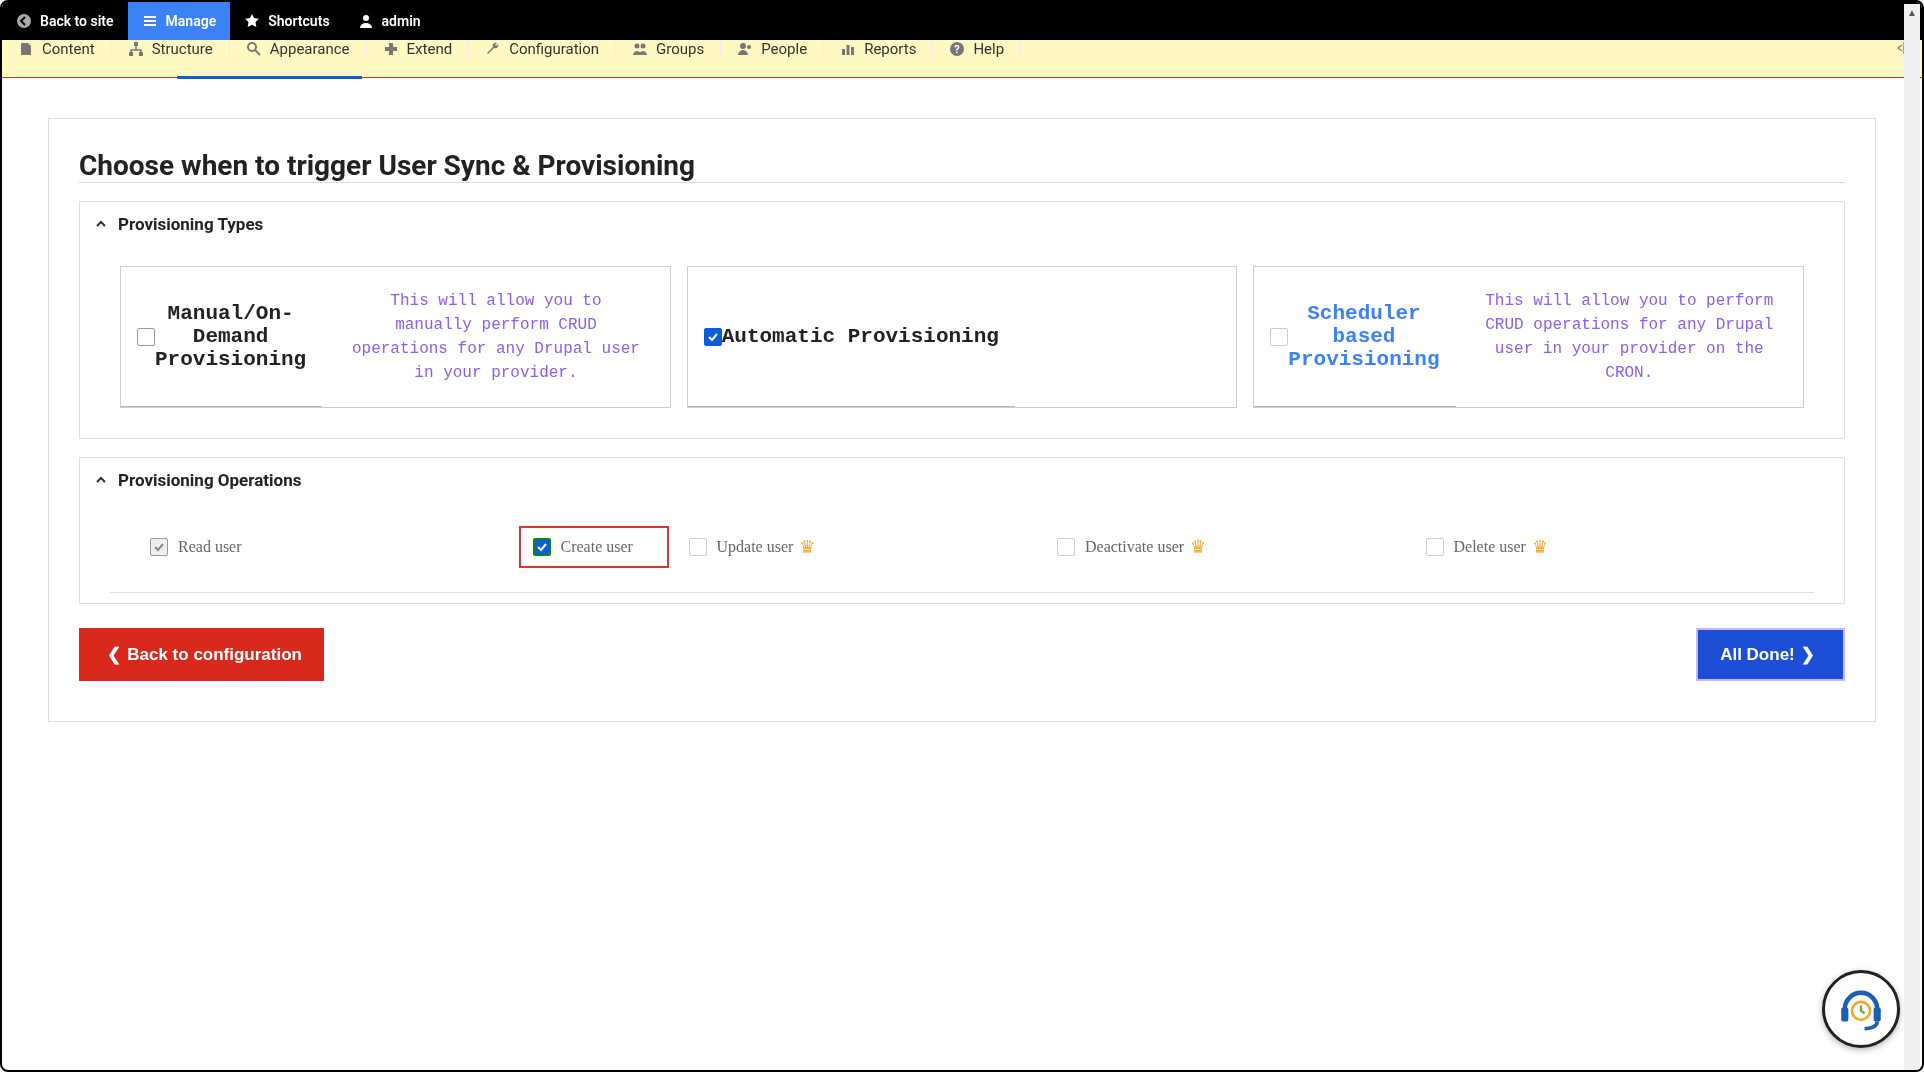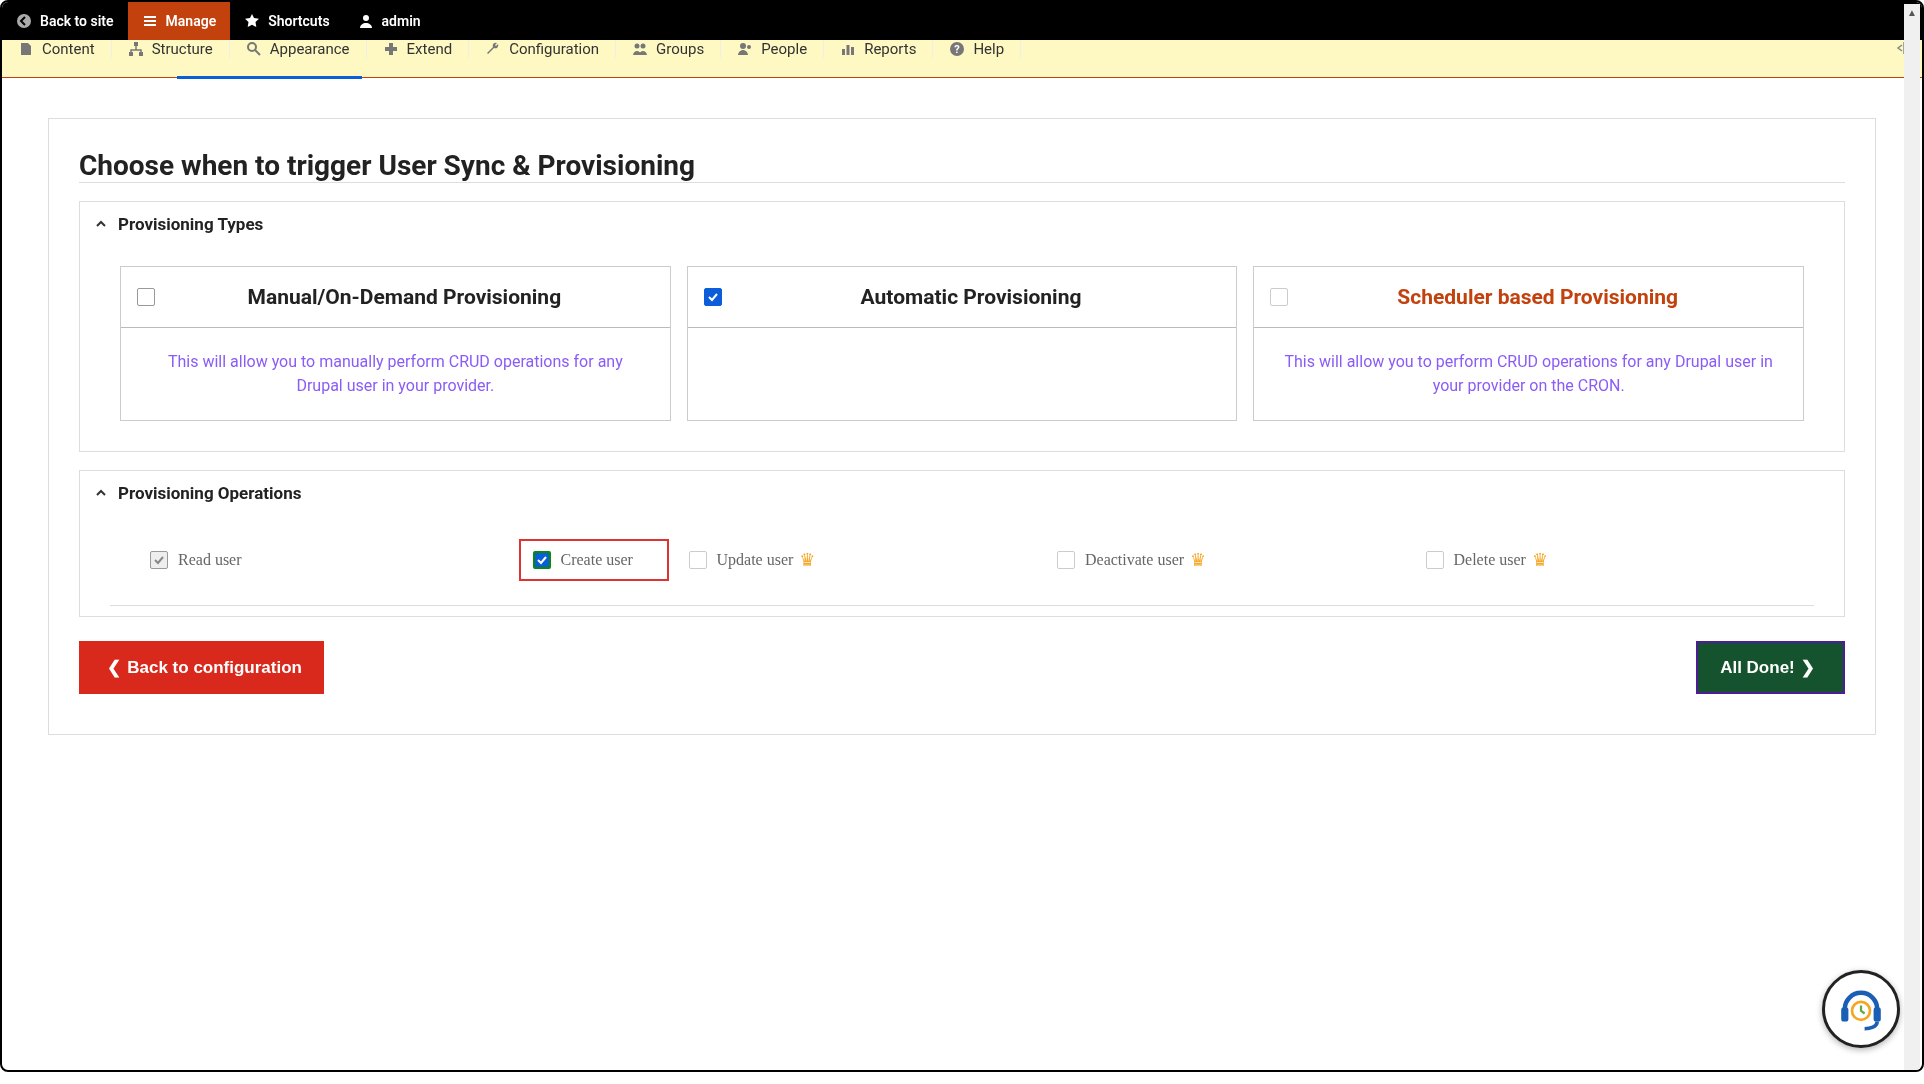--- a/index.html
+++ b/index.html
@@ -3,63 +3,63 @@
 <meta charset="utf-8">
 <style>
 * { box-sizing: border-box; margin: 0; padding: 0; }
 body { font-family: -apple-system, BlinkMacSystemFont, "Segoe UI", Roboto, sans-serif; background: #fff; }
 
 .viewport { width: 1924px; height: 1072px; border: 2px solid #000; border-radius: 8px; overflow: hidden; position: relative; }
 
 
 .topbar { background: #000; color: #fff; height: 38px; display: flex; align-items: stretch; }
 .topbar-item { display: flex; align-items: center; padding: 0 14px; font-size: 14px; font-weight: 600; cursor: pointer; }
-.topbar-item.active { background: #c2410c; }
+.topbar-item.active { background: #3b82f6; }
 .topbar-item .ticon { margin-right: 8px; display: inline-flex; align-items: center; justify-content: center; }
 
 
 .adminbar { background: #fef9c3; border-bottom: 1px solid #c2410c; height: 38px; display: flex; align-items: flex-start; position: relative; }
 .adminbar-item { display: flex; align-items: center; padding: 0 16px; font-size: 15px; color: #333; cursor: pointer; border-right: 1px solid #eee; }
 .adminbar-item .aicon { margin-right: 8px; color: #777; display: inline-flex; }
 .adminbar-right { margin-left: auto; display: flex; align-items: center; padding: 0 12px; color: #888; }
 
 .blue-underline { position: absolute; left: 175px; top: 74px; width: 185px; height: 3px; background: #0b5ed7; }
 
 
 .page { padding: 40px 46px 50px 46px; }
 .card { border: 1px solid #ddd; background: #fff; padding: 30px 30px 40px 30px; }
 .page-title { font-size: 28px; font-weight: 700; color: #222; border-bottom: 1px solid #ddd; margin-bottom: 18px; }
 
 .section { border: 1px solid #ddd; margin-bottom: 18px; }
 .section-header { display: flex; align-items: center; padding: 12px 14px; font-size: 17px; font-weight: 700; color: #222; cursor: pointer; }
 .section-header .chev { margin-right: 10px; display: inline-flex; }
 
 .types-row { display: flex; gap: 16px; padding: 20px 40px 30px 40px; }
-.type-card { flex: 1; border: 1px solid #ccc; display: flex; flex-direction: column; }
+.type-card { flex: 1; border: 1px solid #ccc; display: flex; flex-direction: row; font-family: Liberation Mono, monospace; }
 .type-head { display: flex; align-items: center; padding: 18px 16px; border-bottom: 1px solid #bbb; }
 .type-title { flex: 1; text-align: center; font-size: 21px; font-weight: 700; color: #222; }
-.type-card.disabled .type-title { color: #c2410c; }
+.type-card.disabled .type-title { color: #3b82f6; }
 .type-body { padding: 22px 28px; font-size: 16px; color: #8b5cf6; text-align: center; line-height: 1.5; }
 
 .ops-row { display: flex; align-items: center; padding: 24px 40px 24px 40px; border-bottom: 1px solid #ddd; margin: 0 30px 10px 30px; gap: 20px; }
 .op-item { flex: 1; display: flex; align-items: center; font-size: 16px; color: #666; font-family: Liberation Serif, serif; }
 .op-item .cbwrap { margin-right: 10px; display: inline-flex; }
 .op-item.highlighted { border: 2px solid #d33; padding: 10px 12px; flex: 0 0 auto; width: 150px; }
 .op-item.highlighted .chk { border: 2px solid #0a8a0a; }
 .crown { color: #f5a623; margin-left: 6px; font-size: 18px; }
 
 .chk { width: 18px; height: 18px; border: 1.5px solid #999; border-radius: 2px; display: inline-flex; align-items: center; justify-content: center; background: #fff; }
 .chk.checked { background: #0b5ed7; border-color: #0b5ed7; color: #fff; }
 .chk.disabled { background: #eee; color: #888; }
 .chk svg { width: 12px; height: 12px; }
 
 .button-row { display: flex; justify-content: space-between; margin-top: 24px; }
 .btn { padding: 14px 22px; font-size: 17px; font-weight: 700; color: #fff; border: none; cursor: pointer; display: inline-flex; align-items: center; }
 .btn-red { background: #d9291c; }
-.btn-blue { background: #14532d; border: 2px solid #4c1d95; justify-content: center; }
+.btn-blue { background: #1d4ed8; border: 2px solid #c4b5fd; justify-content: center; }
 .btn .arrow { margin: 0 6px; }
 
 .support-badge { position: absolute; right: 22px; bottom: 22px; width: 78px; height: 78px; border-radius: 50%; background: #fff; border: 3px solid #222; display: flex; align-items: center; justify-content: center; box-shadow: 0 2px 6px rgba(0,0,0,0.3); }
 .support-badge svg { width: 54px; height: 54px; }
 
 .scrollbar { position: absolute; right: 2px; top: 2px; width: 16px; height: 1078px; background: #f0f0f0; }
 .scroll-arrow { width: 16px; height: 16px; display: flex; align-items: center; justify-content: center; color: #555; font-size: 10px; }
 .scroll-up { position: absolute; top: 0; }
 .scroll-down { position: absolute; bottom: 0; }
 </style>

